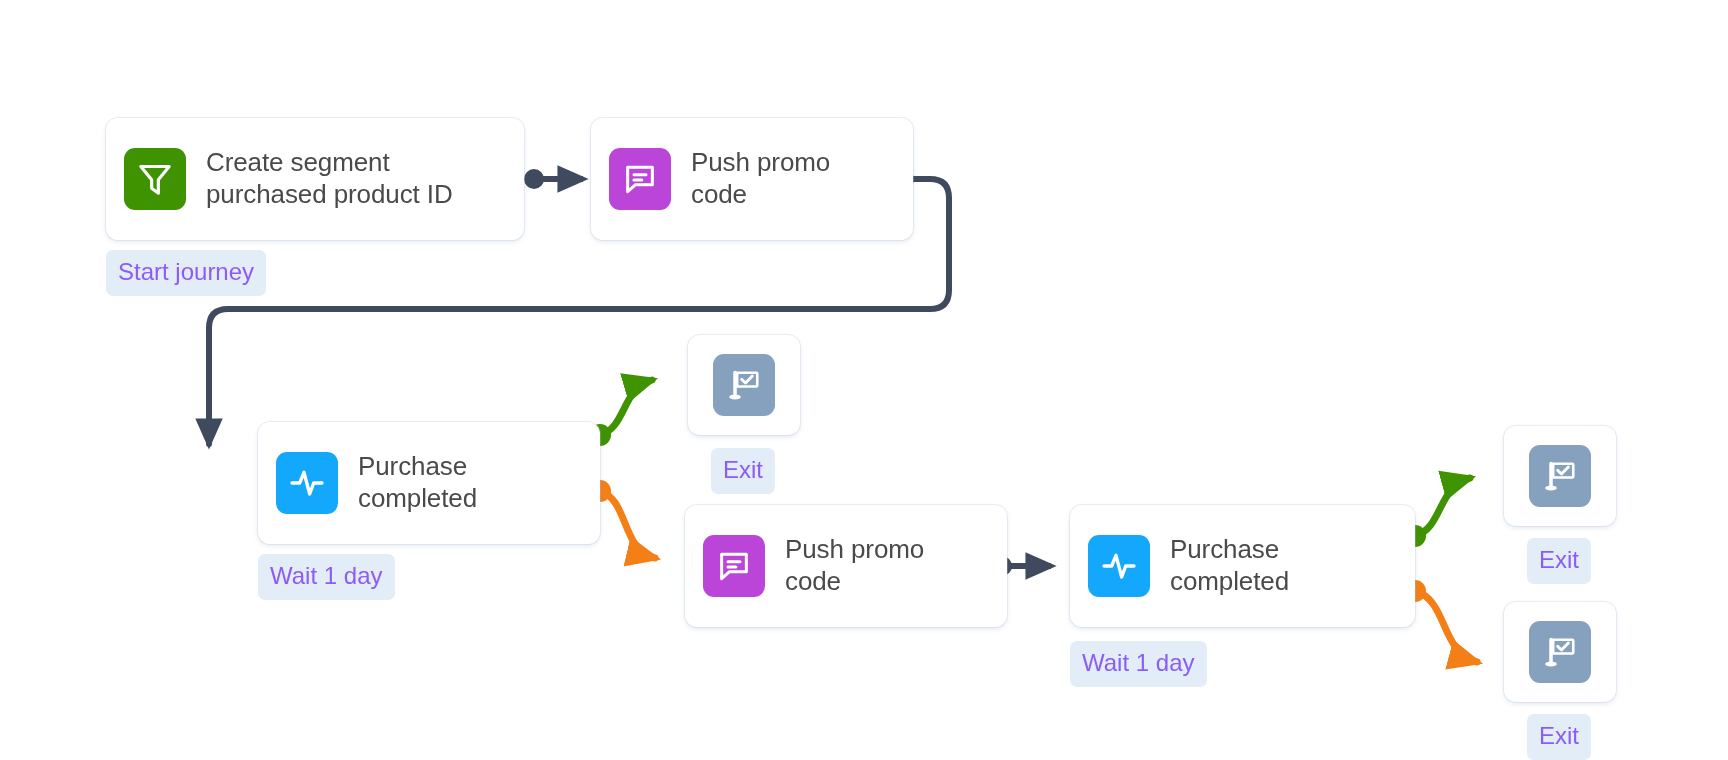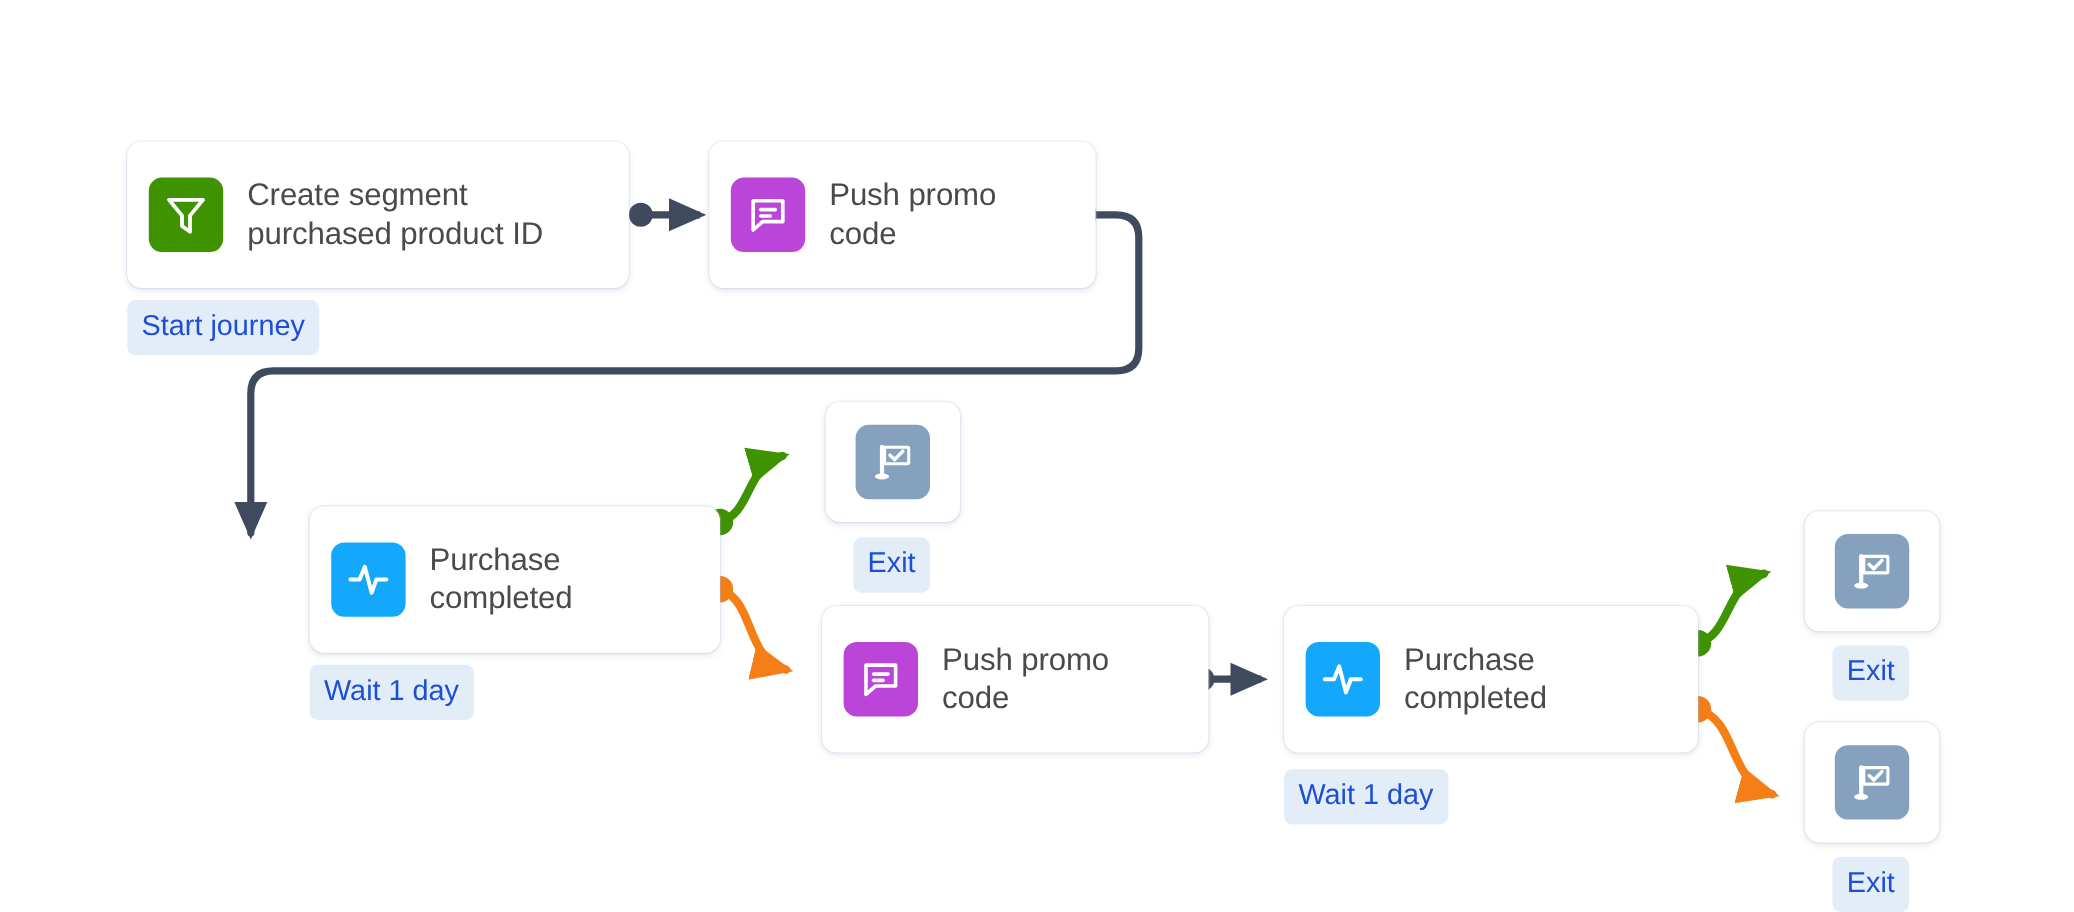--- a/index.html
+++ b/index.html
@@ -43,21 +43,21 @@
     line-height:1.23;
     font-weight:400;
     white-space:pre-line;
     letter-spacing:-0.1px;
   }
 
   
   .pill{
     position:absolute;z-index:3;
     background:#e3edf8;
-    color:#1d4ed8;
+    color:#8b5cf6;
     font-size:24px;
     line-height:1;
     padding:10px 12px 12px 12px;
     border-radius:7px;
     white-space:nowrap;
   }
 </style>
 </head>
 <body>
 

